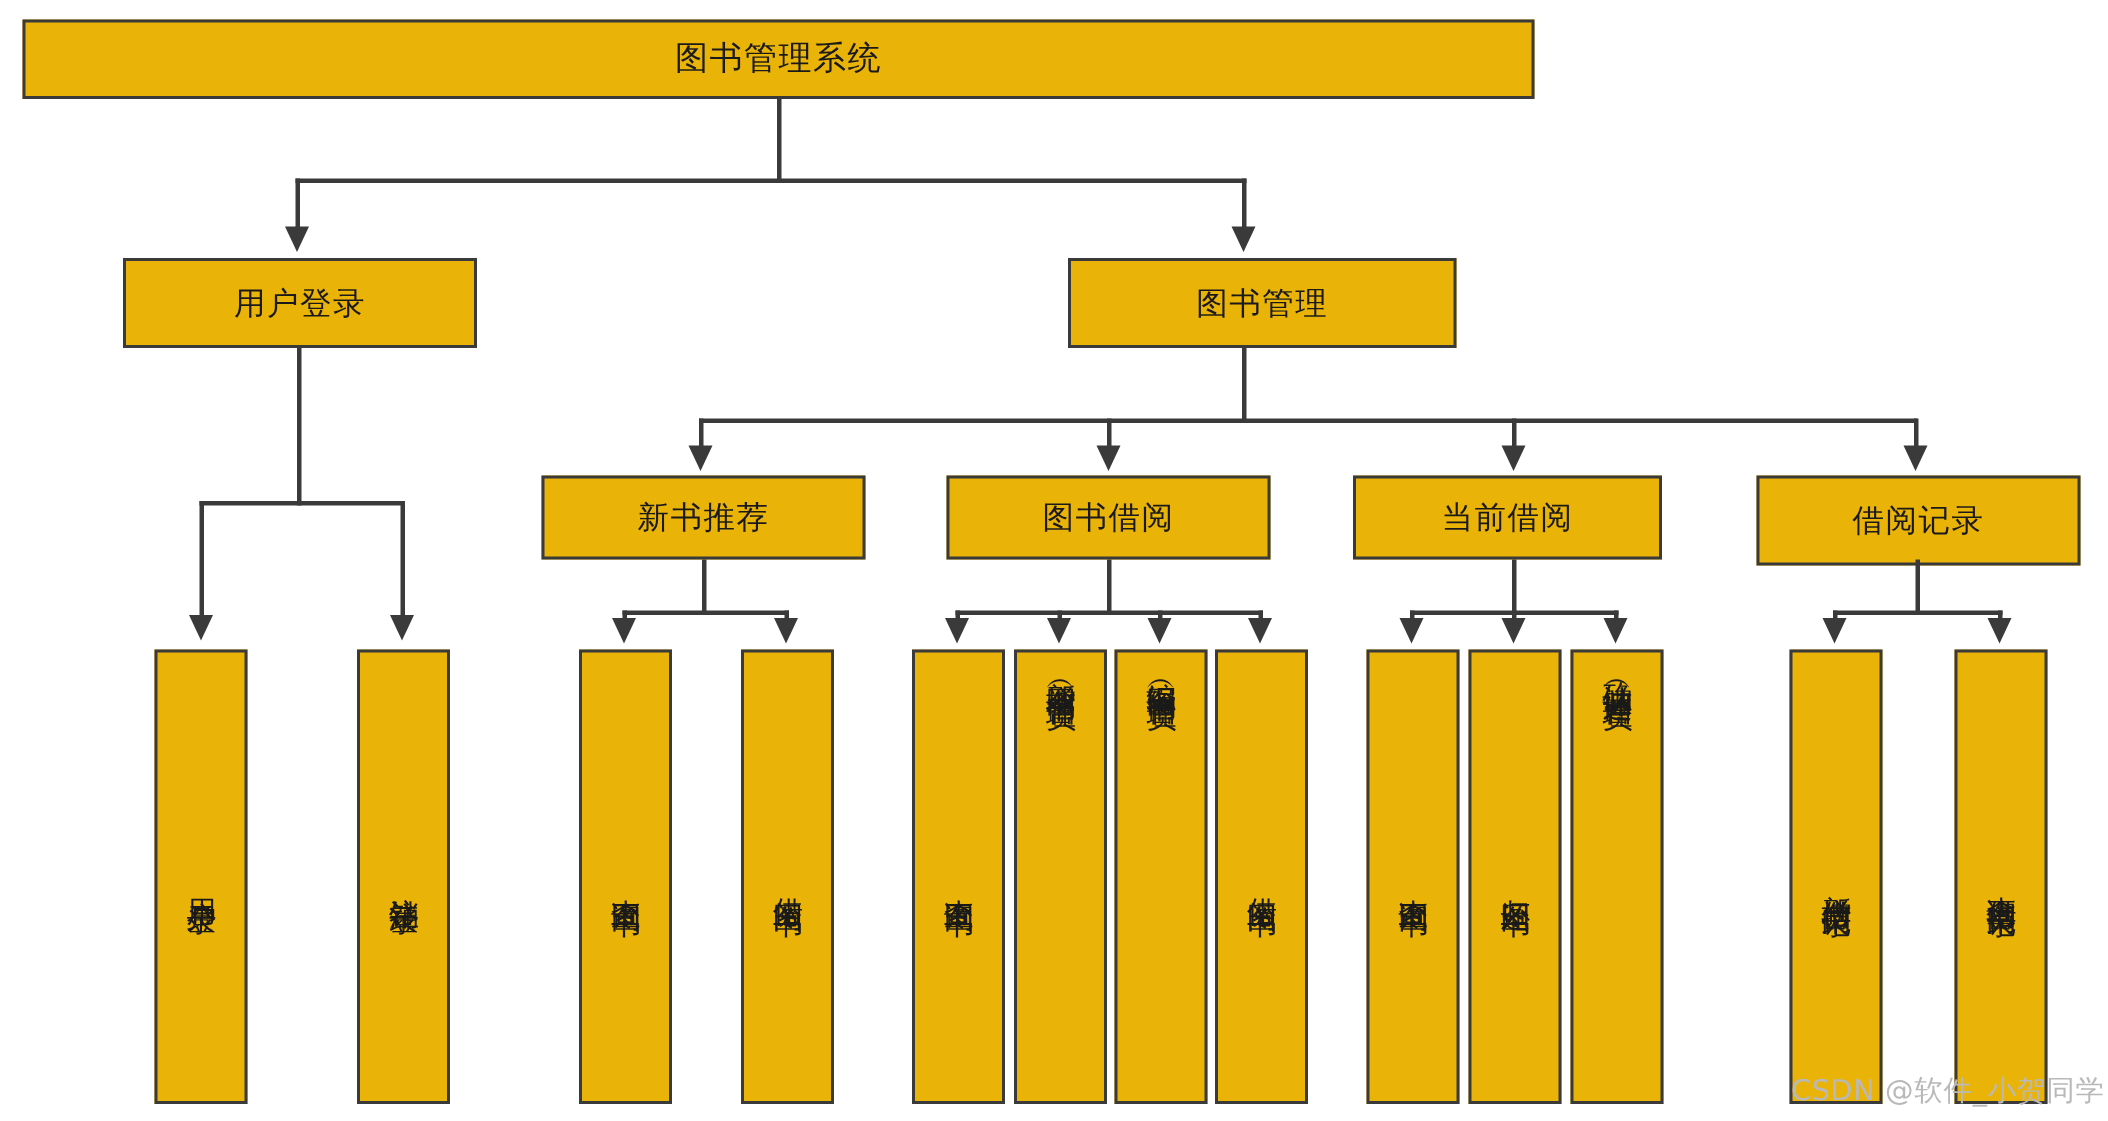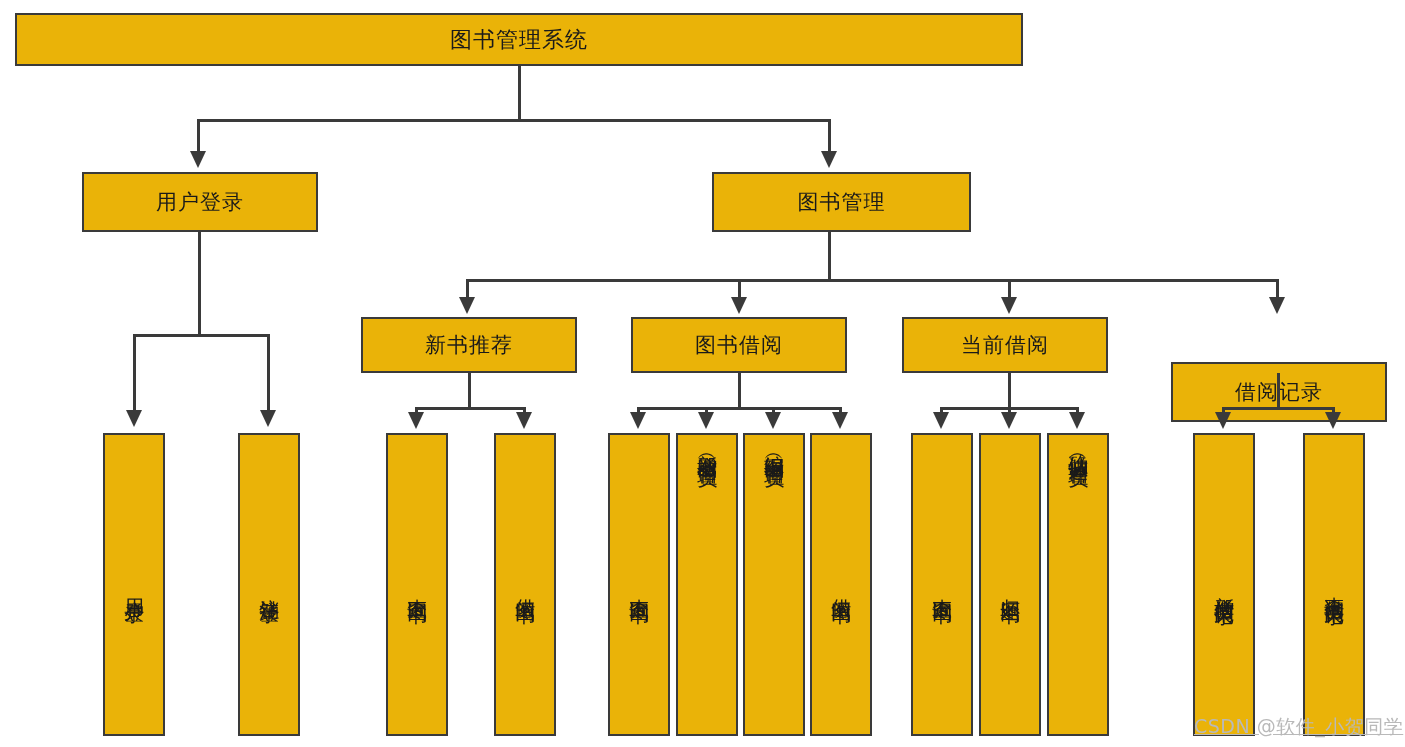--- a/index.html
+++ b/index.html
@@ -144,21 +144,21 @@
 
   <div class="node level3" style="left:361px; top:317px; width:216px; height:56px;">
     <span class="label">新书推荐</span>
   </div>
   <div class="node level3" style="left:631px; top:317px; width:216px; height:56px;">
     <span class="label">图书借阅</span>
   </div>
   <div class="node level3" style="left:902px; top:317px; width:206px; height:56px;">
     <span class="label">当前借阅</span>
   </div>
-  <div class="node level3" style="left:1171px; top:317px; width:216px; height:60px;margin-top:45px;">
+  <div class="node level3" style="left:1171px; top:317px; width:216px; height:60px;">
     <span class="label">借阅记录</span>
   </div>
 
   <div class="vline" style="left:468px; top:373px; width:3px; height:37px;"></div>
   <div class="hline" style="left:415px; top:407px; width:111px; height:3px;"></div>
   <div class="vline" style="left:415px; top:407px; width:3px; height:8px;"></div>
   <div class="arrow" style="left:408px; top:412px;"></div>
   <div class="vline" style="left:523px; top:407px; width:3px; height:8px;"></div>
   <div class="arrow" style="left:516px; top:412px;"></div>
 
@@ -226,15 +226,15 @@
     <span class="label">确认归还（管理员）</span>
   </div>
 
   <div class="node leaf center" style="left:1193px; top:433px; width:62px; height:303px;">
     <span class="label">新增借阅记录</span>
   </div>
   <div class="node leaf center" style="left:1303px; top:433px; width:62px; height:303px;">
     <span class="label">查询借阅记录</span>
   </div>
 
-  <div id="watermark" style="left:1194px; top:714px;text-decoration:underline;">CSDN @软件_小贺同学</div>
+  <div id="watermark" style="left:1194px; top:714px;">CSDN @软件_小贺同学</div>
 
 </div>
 
 </body></html>

